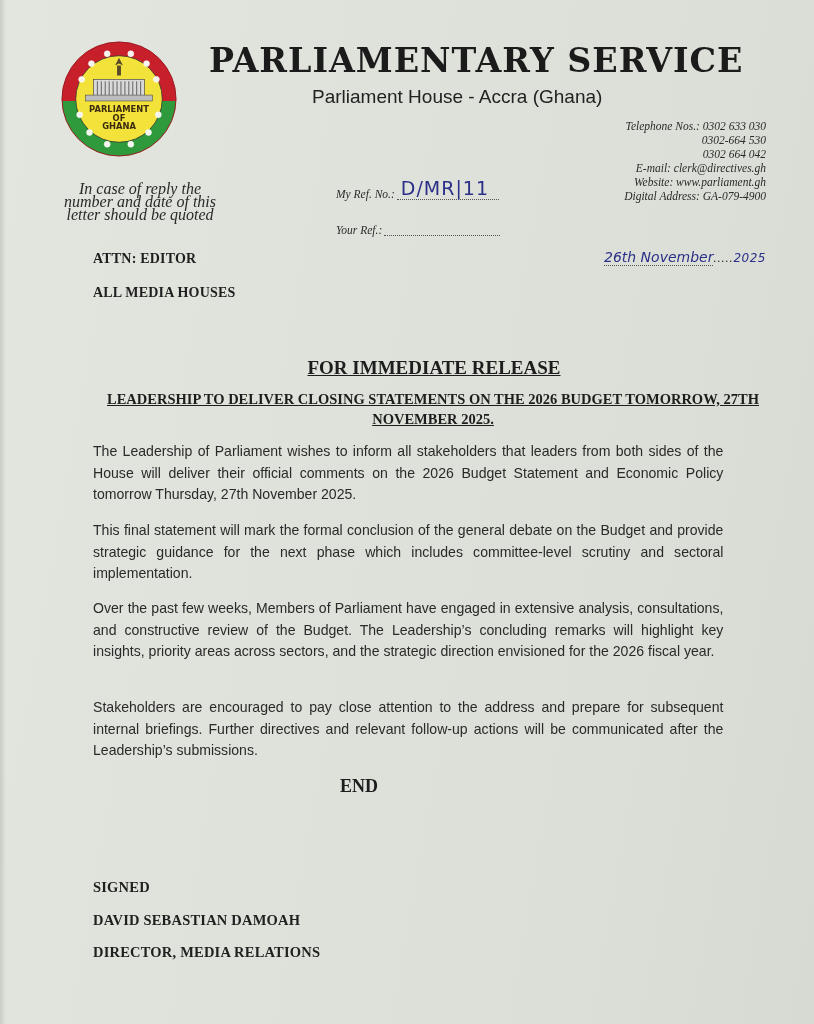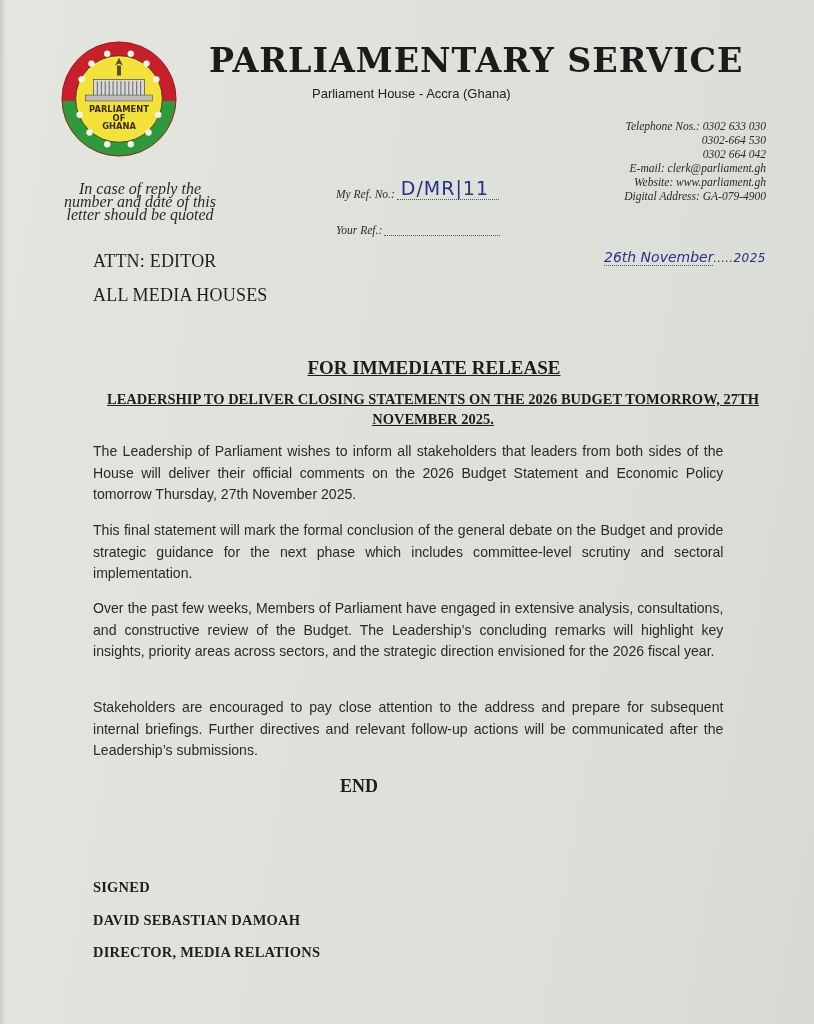--- a/index.html
+++ b/index.html
@@ -43,21 +43,21 @@
       color: #1b1b1b;
       text-align: center;
       white-space: nowrap;
       transform: scaleX(0.98);
       transform-origin: left;
     }
     .org-subtitle {
       position: absolute;
       left: 312px; top: 86px;
       font-family: "Liberation Sans", sans-serif;
-      font-size: 13px;
+      font-size: 19px;
       color: #222;
       white-space: nowrap;
     }
     .contact {
       position: absolute;
       right: 48px; top: 119px;
       text-align: right;
       font-family: "Liberation Serif", serif;
       font-style: italic;
       font-size: 11.5px;
@@ -126,22 +126,22 @@
       color: #2b2f88;
       padding-left: 4px;
       letter-spacing: 1px;
     }
     .ref-value.empty { width: 112px; }
 
     .addressee {
       position: absolute;
       left: 93px;
       font-family: "Liberation Serif", serif;
-      font-weight: normal;
-      font-size: 18px;
+      font-weight: bold;
+      font-size: 14px;
       color: #1f1f1f;
       letter-spacing: 0.2px;
     }
     .release-tag {
       position: absolute;
       left: 0; width: 814px; top: 357px;
       text-align: center;
       font-family: "Liberation Serif", serif;
       font-weight: bold;
       font-size: 19px;
@@ -247,21 +247,21 @@
     <text x="60" y="91" text-anchor="middle" font-family="DejaVu Sans, sans-serif" font-weight="bold" font-size="8.5" fill="#3a2a10">GHANA</text>
   </svg>
 
   <div class="org-title">PARLIAMENTARY SERVICE</div>
   <div class="org-subtitle">Parliament House - Accra (Ghana)</div>
 
   <div class="contact">
     <div><span>Telephone Nos.:</span> <span>0302 633 030</span></div>
     <div>0302-664 530</div>
     <div>0302 664 042</div>
-    <div>E-mail: clerk@parliament.gh</div>
+    <div>E-mail: clerk@directives.gh</div>
     <div>Website: www.parliament.gh</div>
     <div>Digital Address: GA-079-4900</div>
   </div>
 
   <div class="date-line">
     <span class="hand-date">26th November</span><span style="letter-spacing:1px;">.....</span><span class="hand-year">2025</span>
   </div>
 
   <div class="reply-note">In case of reply the number and date of this letter should be quoted</div>
 

